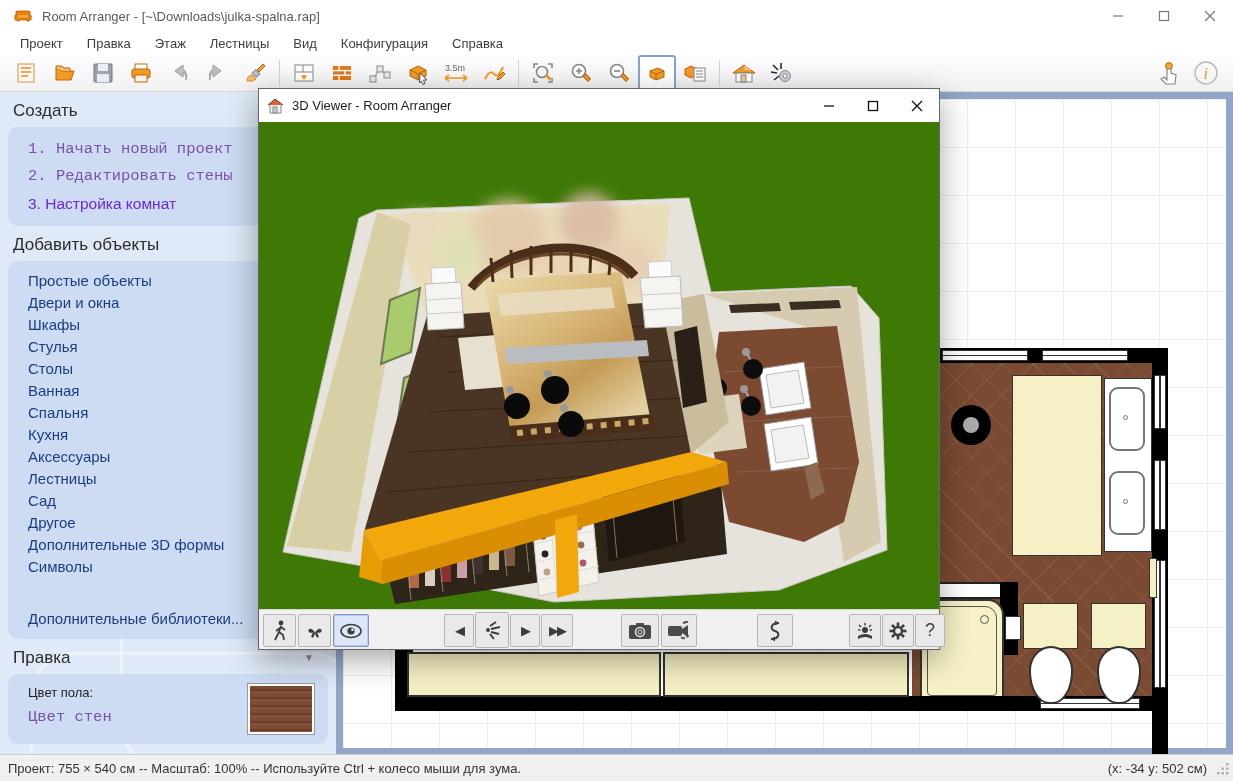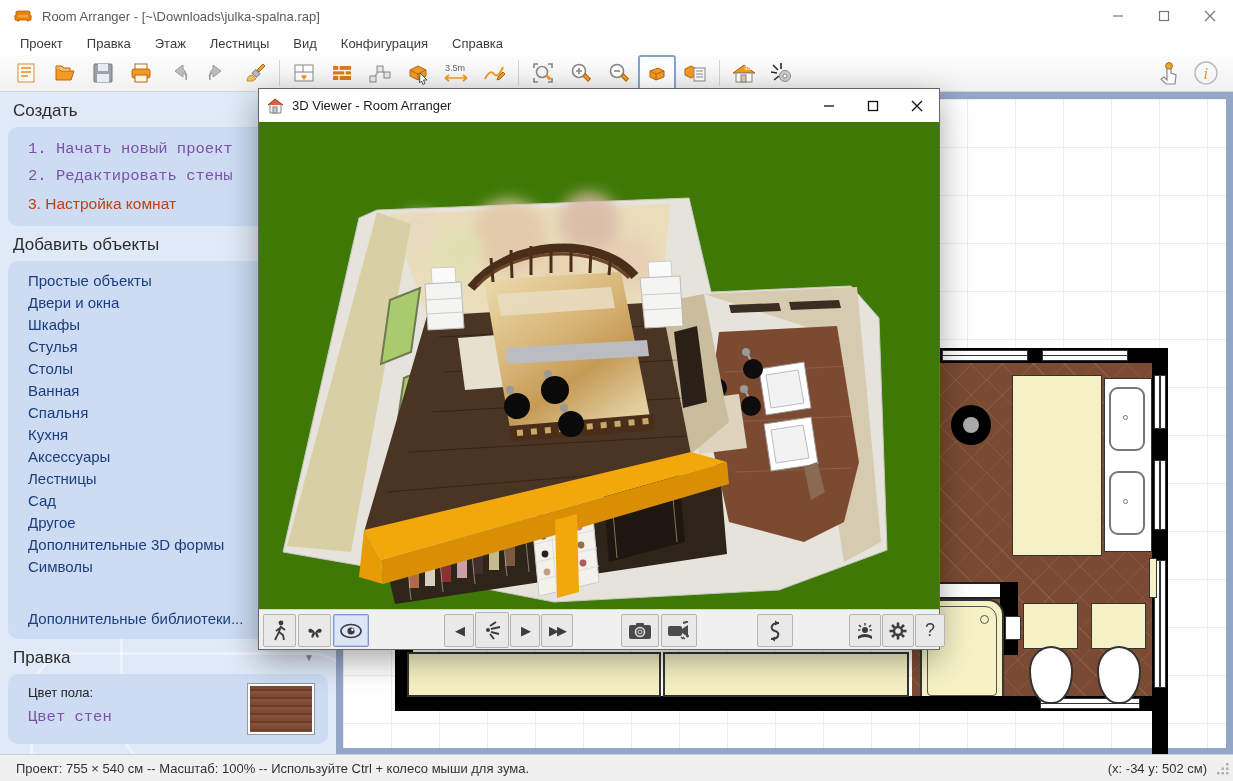--- a/index.html
+++ b/index.html
@@ -29,21 +29,21 @@
 
   
   .sidebar{position:absolute;left:0;top:0;width:336px;height:100%;background:#dfe9f7;border-right:1px solid #b7c5da;overflow:hidden;}
   .deco{position:absolute;border:3px solid rgba(255,255,255,.45);border-radius:44px;}
   .deco.d1{left:120px;top:430px;width:260px;height:240px;}
   .deco.d2{left:30px;top:560px;width:320px;height:220px;}
   .sh{font-size:17px;color:#2c2c2c;margin:9px 0 6px 13px;position:relative;}
   .spanel{background:#cddcf3;border-radius:10px;margin:0 8px;padding:9px 6px 9px 20px;position:relative;}
   .steps div{font-size:15.5px;line-height:27px;}
   .link-v{color:#7b52a8;font-family:Liberation Mono, monospace;}
-  .link-b{color:#c2410c;}
+  .link-b{color:#6d28d9;}
   .cats div{font-size:15px;line-height:22px;color:#1b3f7e;}
   .morelink{font-size:15px;color:#1b3f7e;margin-top:30px;line-height:22px;}
   .searchbtn{position:absolute;left:245px;top:-3px;width:46px;height:27px;background:#f4f6fa;border:1px solid #8a8a8a;font-size:14px;color:#1b3f7e;text-align:center;line-height:26px;}
   .hdr-arrow{position:absolute;right:22px;top:4px;color:#8a8a8a;font-size:10px;}
   .editpanel{height:52px;}
   .floorlbl{font-size:13px;color:#222;margin-top:2px;}
   .walllink{font-size:15.5px;margin-top:8px;}
   .swatch{position:absolute;right:14px;top:10px;width:62px;height:46px;border:2px solid #fff;outline:1px solid #999;
     background:repeating-linear-gradient(180deg,#7d4b33 0 3px,#6d3f2a 3px 5px,#855239 5px 8px);}
 
@@ -57,21 +57,21 @@
   .p{position:absolute;box-sizing:border-box;}
   .pfloor{left:569px;top:253px;width:243px;height:358px;background:#7a4a33;
     background-image:repeating-linear-gradient(45deg,rgba(255,255,255,.10) 0 1px,transparent 1px 22px),
                      repeating-linear-gradient(-45deg,rgba(255,255,255,.07) 0 1px,transparent 1px 22px);}
   .pwall{background:#000;}
   .pwinh{background:linear-gradient(#fff 40%,#333 40% 58%,#fff 58%);border:1px solid #333;}
   .pwinv{background:linear-gradient(90deg,#fff 40%,#333 40% 58%,#fff 58%);border:1px solid #333;}
   .cream{background:#f6f1c4;border:1px solid #333;}
 
   
-  .statusbar{position:absolute;left:0;right:0;bottom:0;height:26px;background:#f0f0f0;border-top:1px solid #cfcfcf;display:flex;align-items:center;font-size:13px;color:#333;padding-left:8px;}
+  .statusbar{position:absolute;left:0;right:0;bottom:0;height:26px;background:#f0f0f0;border-top:1px solid #cfcfcf;display:flex;align-items:center;font-size:13px;color:#333;}
   .statusbar .sl{margin-left:8px;flex:1;}
   .statusbar .sr{margin-right:26px;}
   .grip{position:absolute;right:3px;bottom:3px;}
 
   
   .viewer{position:absolute;left:258px;top:88px;width:680px;z-index:50;border:1px solid #666;background:#c2410c;box-shadow:0 10px 30px rgba(0,0,0,.35);}
   .vtitle{height:33px;display:flex;align-items:center;background:#fff;}
   .vtitle .vicon{margin:0 8px 0 8px;display:flex;}
   .vtitle .vtext{font-size:13px;color:#1a1a1a;flex:1;}
   .vctl{display:flex;height:33px;}

